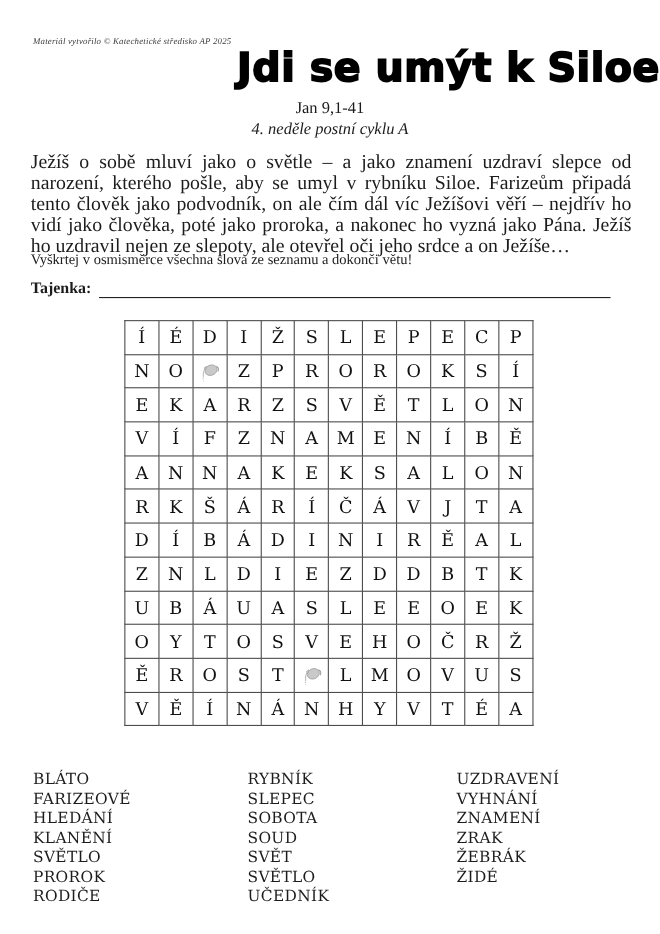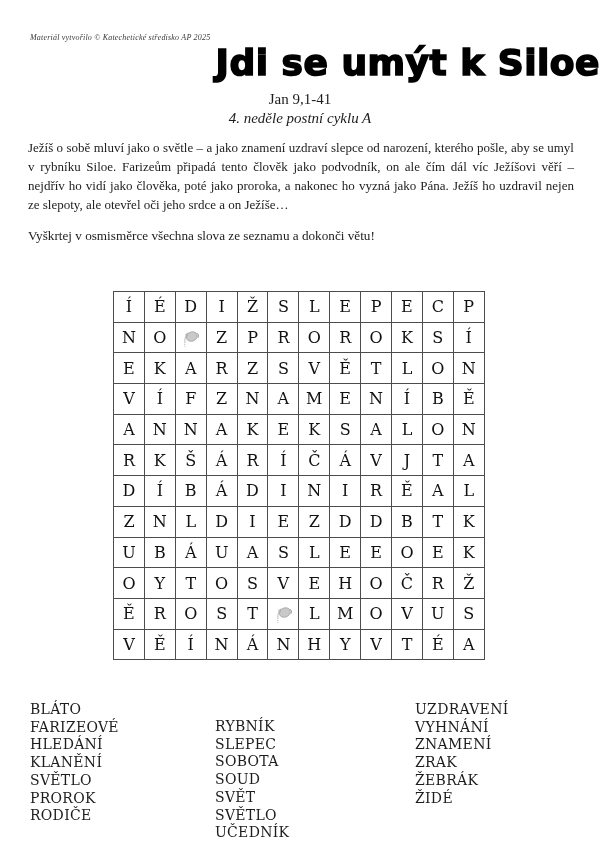--- a/index.html
+++ b/index.html
@@ -30,21 +30,21 @@
   .sub1 {
     position:absolute; top:91px; left:0; width:100%;
     text-align:center; font-size:15px;
   }
   .sub2 {
     position:absolute; top:110px; left:0; width:100%;
     text-align:center; font-size:15px;font-style:italic;
   }
   .intro {
     position:absolute; top:138px; left:28px; width:546px;
-    font-size:13px; line-height:19px;
+    font-size:18px; line-height:19px;
     text-align:justify;
   }
   .instruction {
     position:absolute; top:228px; left:28px; width:546px;
     font-size:13.2px;
   }
   .tajenka {
     position:absolute; top:254px; left:28px; right:45px;
     display:flex; align-items:flex-end;
     font-size:14.5px;
@@ -69,40 +69,44 @@
   }
   table.wsgrid td svg { display:block; margin:2px auto 0 auto; }
   .words { position:absolute; top:701px; left:0; width:100%; }
   .wcol {
     position:absolute; top:0;
     font-family:"DejaVu Serif", serif;
     font-size:14px; letter-spacing:0.3px;
   }
   .wcol .witem { line-height:17.7px; white-space:nowrap; }
   .wcol1 { left:30px; }
-  .wcol2 { left:215px;margin-top:17px; }
+  .wcol2 { left:225px; }
   .wcol3 { left:415px; }
 </style>
 </head>
 <body>
 
 <div class="page">
 
   <div class="credit">Materiál vytvořilo © Katechetické středisko AP 2025</div>
 
   <div class="title">Jdi se umýt k Siloe</div>
 
   <div class="sub1">Jan 9,1-41</div>
 
   <div class="sub2">4. neděle postní cyklu A</div>
 
   <div class="intro">Ježíš o sobě mluví jako o světle – a jako znamení uzdraví slepce od narození, kterého pošle, aby se umyl v rybníku Siloe. Farizeům připadá tento člověk jako podvodník, on ale čím dál víc Ježíšovi věří – nejdřív ho vidí jako člověka, poté jako proroka, a nakonec ho vyzná jako Pána. Ježíš ho uzdravil nejen ze slepoty, ale otevřel oči jeho srdce a on Ježíše…</div>
 
   <div class="instruction">Vyškrtej v osmisměrce všechna slova ze seznamu a dokonči větu!</div>
 
+  <div class="tajenka">
+    <span class="tj-label">Tajenka:</span>
+    <span class="tj-line"></span>
+  </div>
 
   <div class="gridwrap">
     <table class="wsgrid">
       <tbody>
           <tr>
             <td>Í</td>
             <td>É</td>
             <td>D</td>
             <td>I</td>
             <td>Ž</td>

